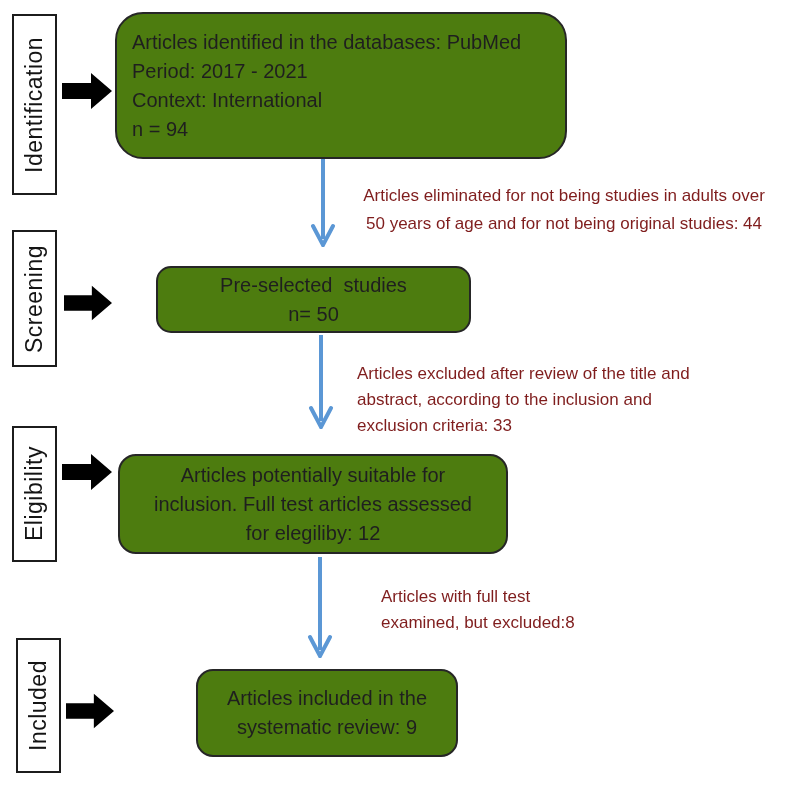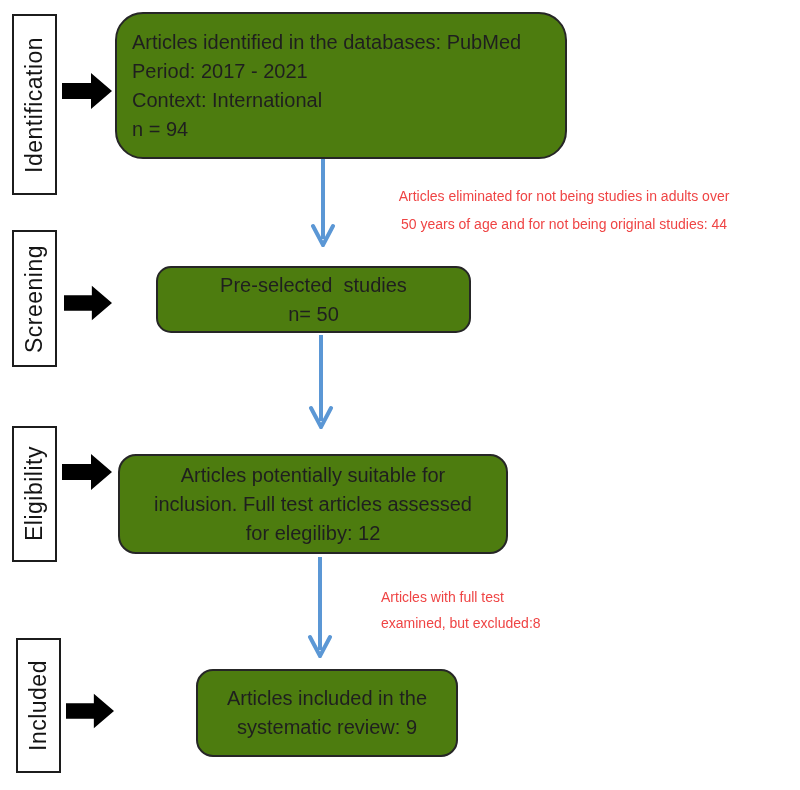--- a/index.html
+++ b/index.html
@@ -43,24 +43,24 @@
     justify-content: center;
     font-size: 20px;
     line-height: 29px;
     white-space: pre-wrap;
   }
   .flow-box.left-text  { text-align: left;  padding-left: 15px; padding-right: 6px; }
   .flow-box.center-text { text-align: center; padding: 0 16px; }
 
   
   .annotation {
-    font-size: 14px;
+    font-size: 17px;
     line-height: 26px;
     white-space: pre-wrap;
-    color: #ef4444;
+    color: #7f1d1d;
   }
   .annotation.center-text { text-align: center; }
 
   .stage-arrow { color: var(--stage-arrow, #000000); }
   .flow-arrow  { color: var(--flow-arrow, #5b97d5); }
 
   svg { display: block; }
 </style>
 </head>
 <body>
@@ -123,17 +123,20 @@
   <div class="flow-arrow abs" style="left:307px; top:557px;">
     <svg width="26" height="101" viewBox="0 0 26 101" fill="none" stroke="currentColor" stroke-width="4">
       <line x1="13" y1="0" x2="13" y2="93"></line>
       <polyline points="3,80 13,99 23,80" stroke-linecap="round" stroke-linejoin="miter"></polyline>
     </svg>
   </div>
 
   <div class="annotation center-text abs" style="left:333px; top:182px; width:462px; line-height:28px;">Articles eliminated for not being studies in adults over
 50 years of age and for not being original studies: 44</div>
 
+  <div class="annotation abs" style="left:357px; top:361px; width:410px;">Articles excluded after review of the title and
+abstract, according to the inclusion and
+exclusion criteria: 33</div>
 
   <div class="annotation abs" style="left:381px; top:584px; width:300px;">Articles with full test
 examined, but excluded:8</div>
 
 </div>
 
 </body></html>

